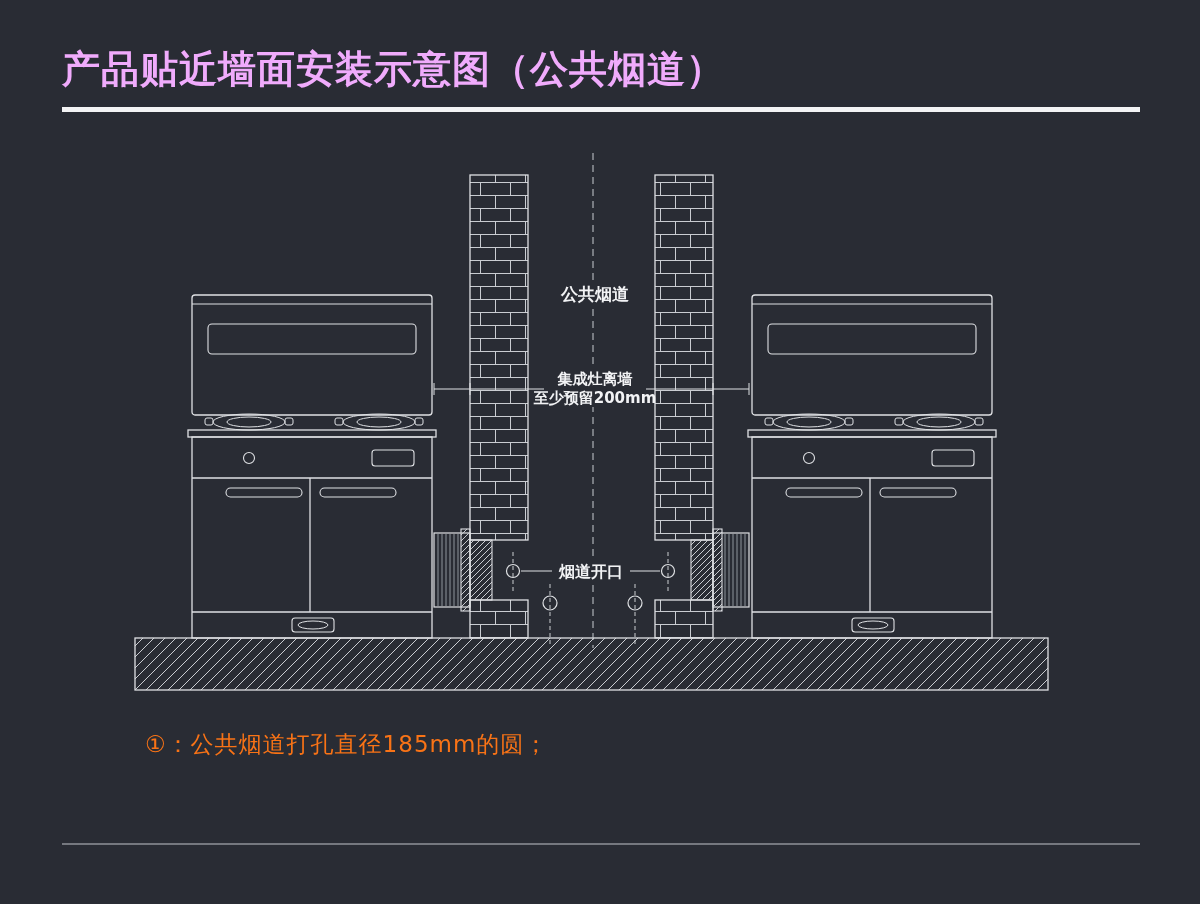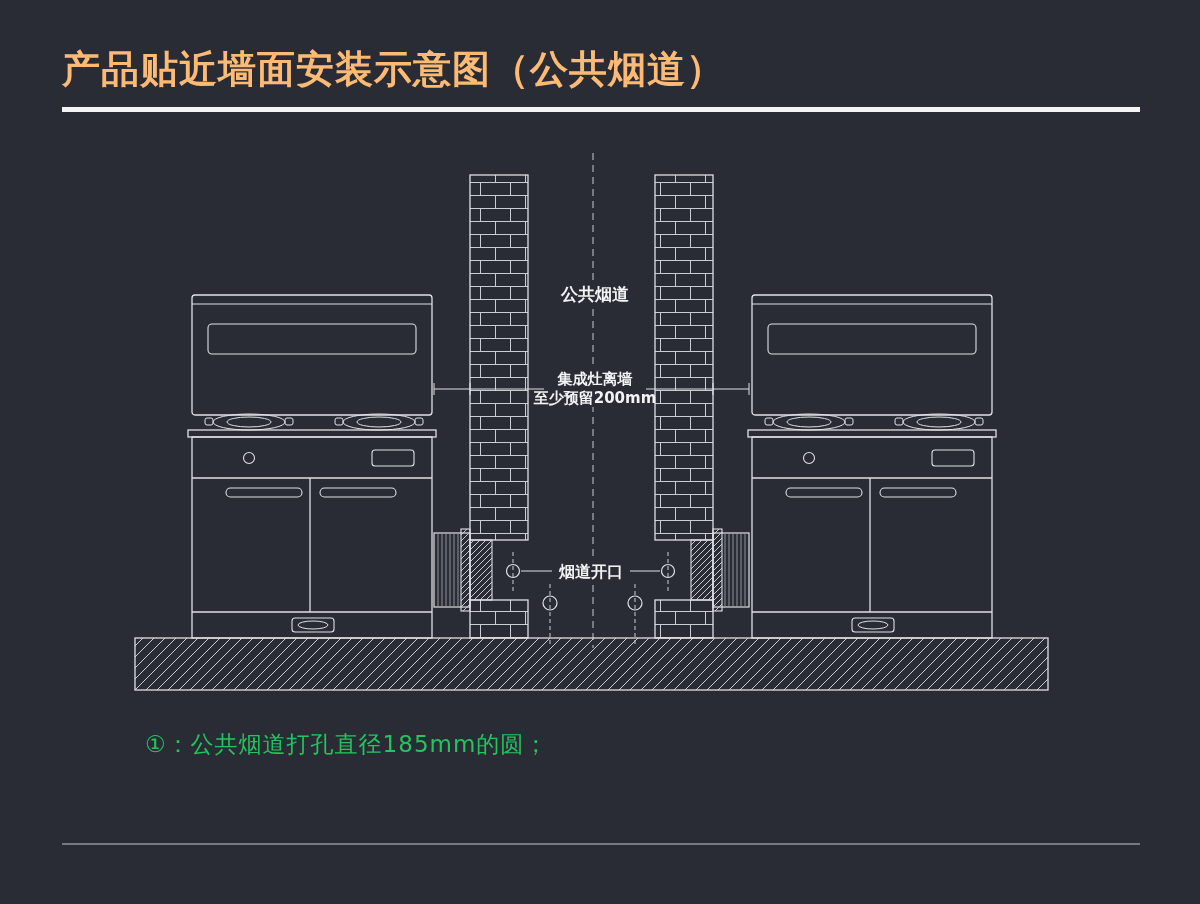--- a/index.html
+++ b/index.html
@@ -6,29 +6,29 @@
   .page{
     position:relative;
     width:1200px;height:904px;
     background:#292c34;
     font-family:"DejaVu Sans","Liberation Sans",sans-serif;
     overflow:hidden;
     margin:0 auto;
   }
   .page-title{
     position:absolute;left:62px;top:44px;
-    font-size:38px;font-weight:bold;color:#fdba74;
+    font-size:38px;font-weight:bold;color:#f0abfc;
     letter-spacing:1px;margin:0;
   }
   .title-rule{
     position:absolute;left:62px;top:107px;
     width:1078px;height:5px;background:#f2f3f4;
   }
   .diagram-svg{position:absolute;left:0;top:0;}
-  .notes{position:absolute;left:145px;top:726px;color:#22c55e;}
+  .notes{position:absolute;left:145px;top:726px;color:#f97316;}
   .note-line{font-size:23px;line-height:36px;letter-spacing:1px;}
   .bottom-rule{
     position:absolute;left:62px;top:843px;
     width:1078px;height:2px;background:#75787f;
   }
   svg text{
     font-family:"DejaVu Sans","Liberation Sans",sans-serif;
     fill:#f2f3f5;font-weight:600;
   }
 </style>

